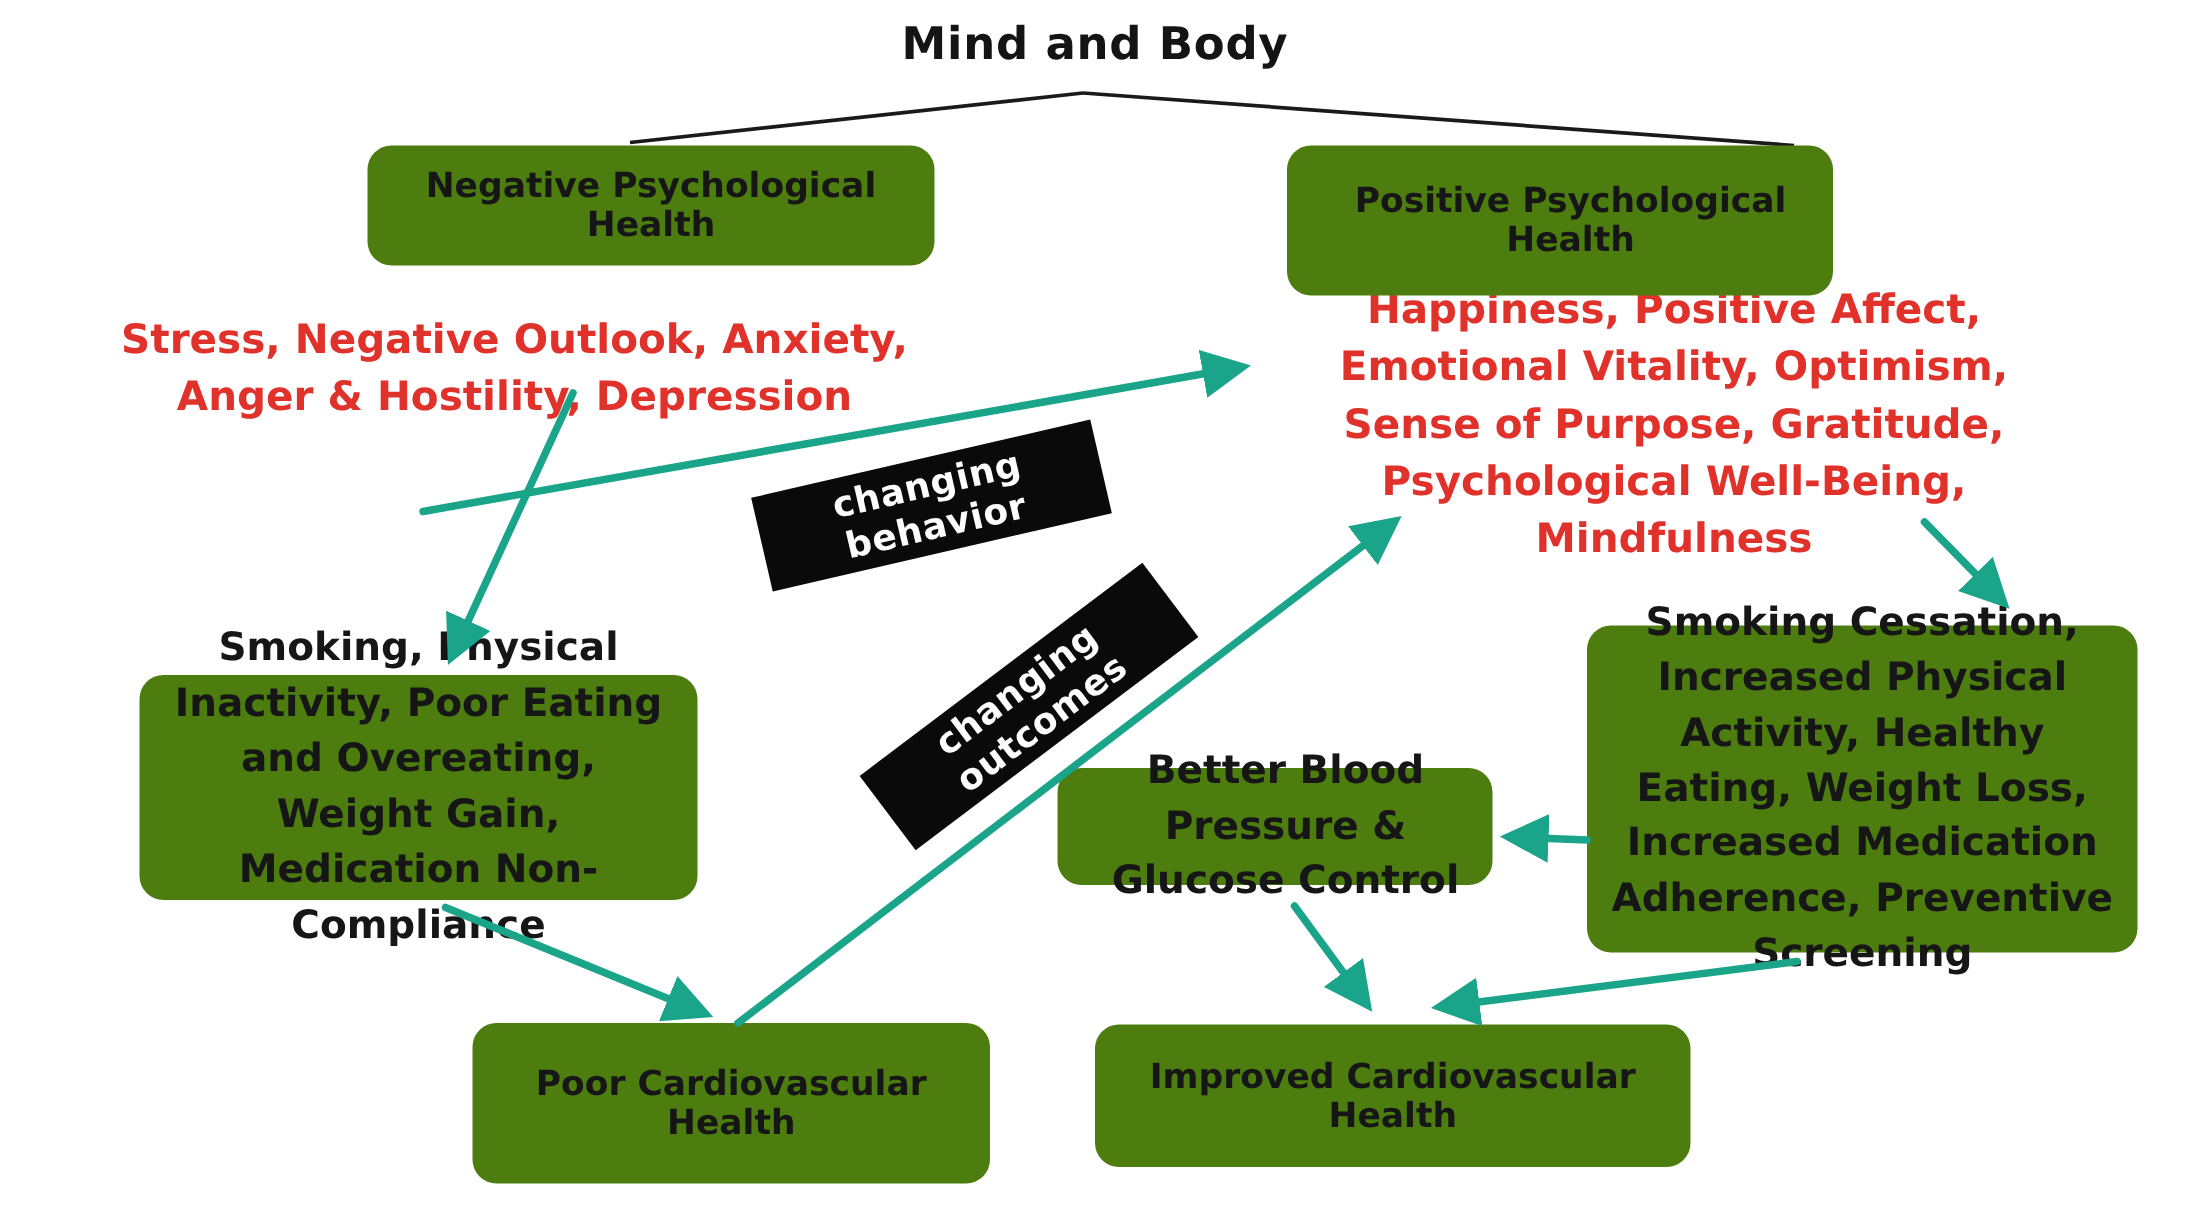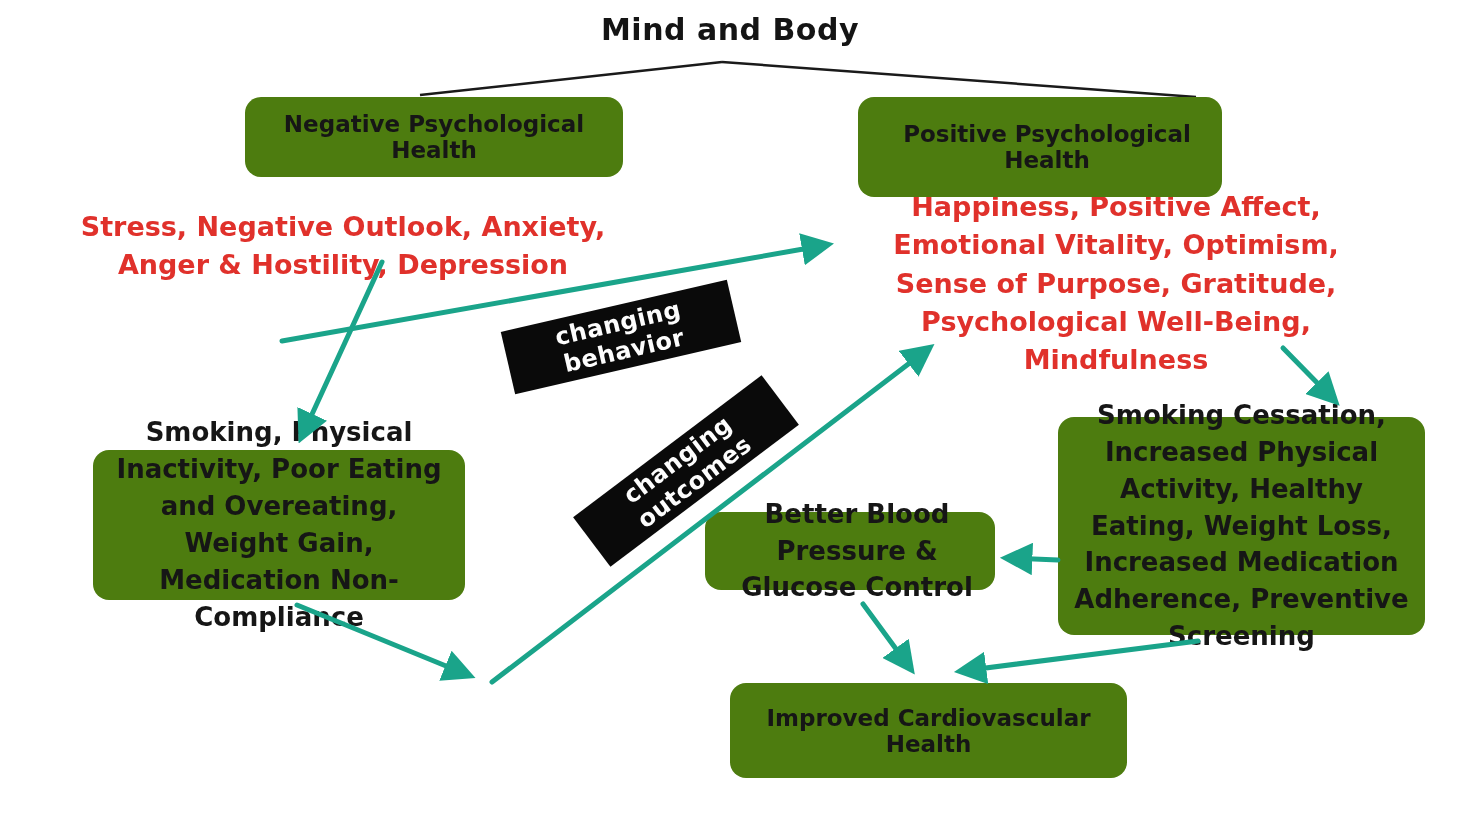--- a/index.html
+++ b/index.html
@@ -81,17 +81,20 @@
   <div class="node multi" style="left:93px;top:450px;width:372px;height:150px;">
     <span>Smoking, Physical Inactivity, Poor Eating and Overeating, Weight Gain, Medication Non-Compliance</span>
   </div>
   <div class="node multi" style="left:1058px;top:417px;width:367px;height:218px;">
     <span>Smoking Cessation, Increased Physical Activity, Healthy Eating, Weight Loss, Increased Medication Adherence, Preventive Screening</span>
   </div>
   <div class="node multi" style="left:705px;top:512px;width:290px;height:78px;padding-left:28px;">
     <span>Better Blood Pressure &amp; Glucose Control</span>
   </div>
 
+  <div class="node small" style="left:315px;top:682px;width:345px;height:107px;">
+    <span>Poor Cardiovascular Health</span>
+  </div>
   <div class="node small" style="left:730px;top:683px;width:397px;height:95px;">
     <span>Improved Cardiovascular Health</span>
   </div>
 
 </div>
 
 </body></html>

